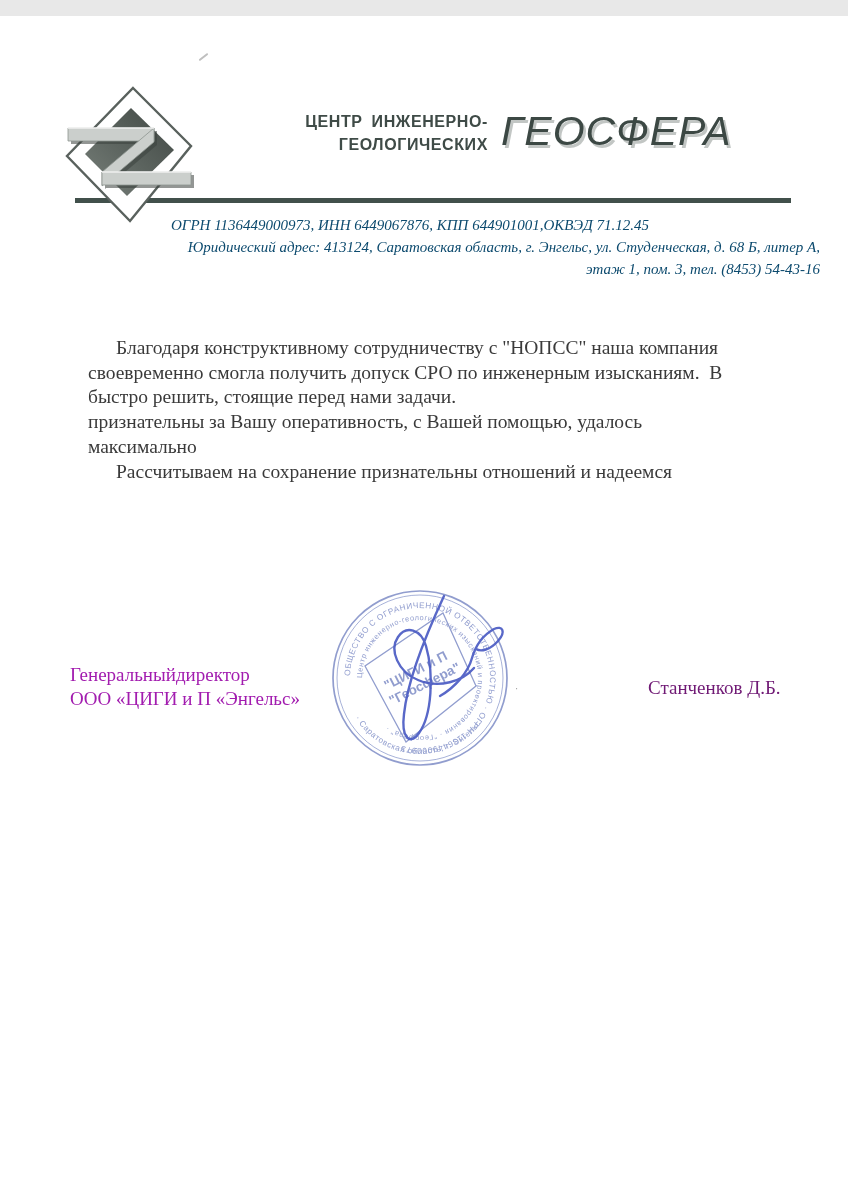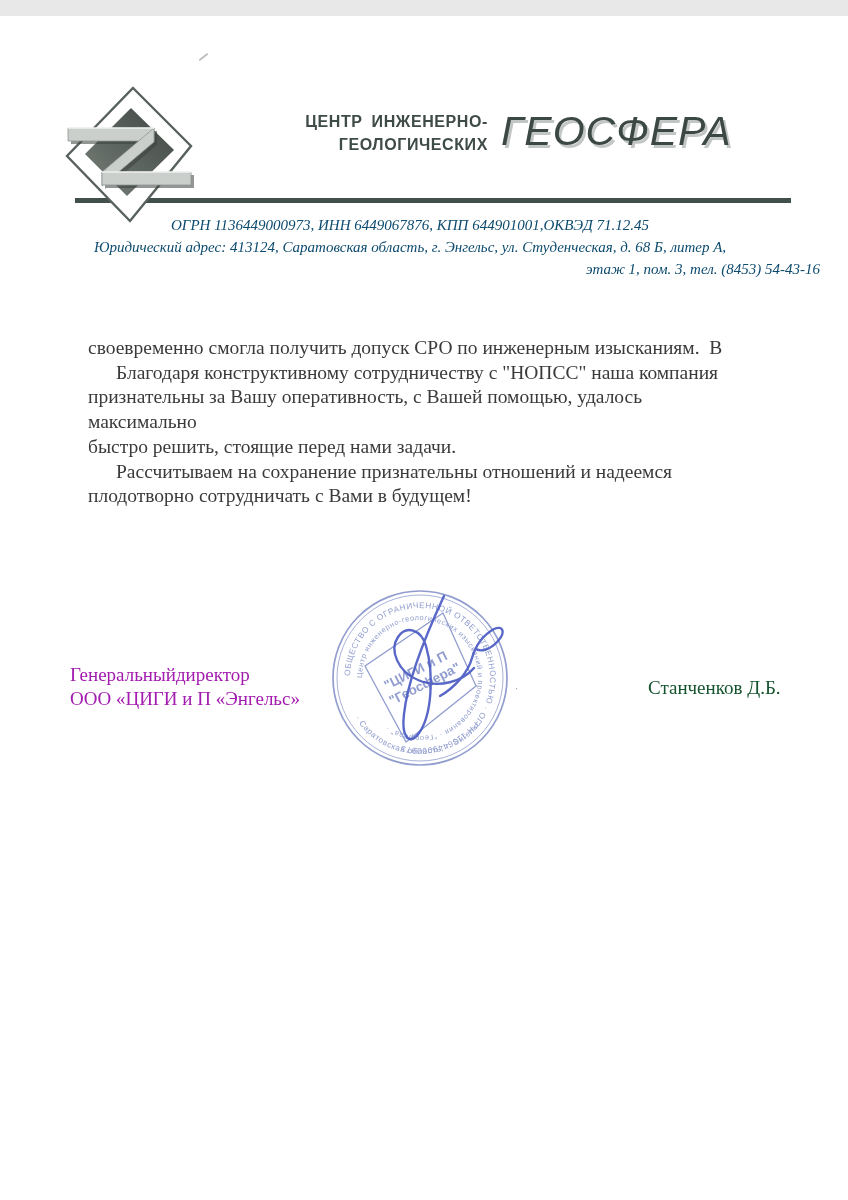--- a/index.html
+++ b/index.html
@@ -38,39 +38,39 @@
   
   .info-line{
     position:absolute;left:0;width:820px;
     text-align:center;
     font-style:italic;
     font-size:15px;line-height:22px;
     color:#0c4a6e;
     white-space:pre-wrap;
   }
   .info-1{top:198px;}
-  .info-2{top:220px;}
+  .info-2{top:220px;text-align:right;}
   .info-3{top:242px;text-align:right;}
   
   .body-text{
     position:absolute;left:88px;top:320px;width:665px;
     font-size:19.5px;line-height:24.7px;
     color:#3a3a3a;
   }
   .body-line{white-space:pre-wrap;}
   .body-line.indent{text-indent:28px;}
   
   .sig-left{
     position:absolute;left:70px;top:647px;
     font-size:19px;line-height:23.5px;
     color:#a21caf;
   }
   .sig-name{
     position:absolute;left:648px;top:661px;
-    font-size:19px;color:#14532d;
+    font-size:19px;color:#701a75;
   }
   .stamp{position:absolute;left:322px;top:568px;z-index:3;}
   
   .artifact-1{
     position:absolute;left:198px;top:40px;width:11px;height:2px;
     background:#bfbfbf;transform:rotate(-38deg);border-radius:2px;
   }
   .artifact-2{
     position:absolute;left:515px;top:669px;width:7px;height:7px;
     color:#a5a5a5;font-size:10px;line-height:7px;
@@ -127,26 +127,25 @@
     <div>ЦЕНТР ИНЖЕНЕРНО-ГЕОЛОГИЧЕСКИХ</div>
   </div>
 
   <div class="brand">ГЕОСФЕРА</div>
 
   <div class="info-line info-1">ОГРН 1136449000973, ИНН 6449067876, КПП 644901001,ОКВЭД 71.12.45</div>
   <div class="info-line info-2">Юридический адрес: 413124, Саратовская область, г. Энгельс, ул. Студенческая, д. 68 Б, литер А,</div>
   <div class="info-line info-3">этаж 1, пом. 3, тел. (8453) 54-43-16</div>
 
   <div class="body-text">
+    <div class="body-line indent">Благодаря конструктивному сотрудничеству с "НОПСС" наша компания</div>
     <div class="body-line">своевременно смогла получить допуск СРО по инженерным изысканиям.  В</div>
-    <div class="body-line indent">Благодаря конструктивному сотрудничеству с "НОПСС" наша компания</div>
+    <div class="body-line">быстро решить, стоящие перед нами задачи.</div>
     <div class="body-line">признательны за Вашу оперативность, с Вашей помощью, удалось максимально</div>
-    <div class="body-line">быстро решить, стоящие перед нами задачи.</div>
     <div class="body-line indent">Рассчитываем на сохранение признательны отношений и надеемся</div>
-    <div class="body-line">плодотворно сотрудничать с Вами в будущем!</div>
   </div>
 
   <div class="sig-left">
     <div>Генеральныйдиректор</div>
     <div>ООО «ЦИГИ и П «Энгельс»</div>
   </div>
   <div class="sig-name">Станченков Д.Б.</div>
 
   <svg class="stamp" width="200" height="200" viewBox="0 0 200 200" xmlns="http://www.w3.org/2000/svg">
     <g opacity="0.88">

